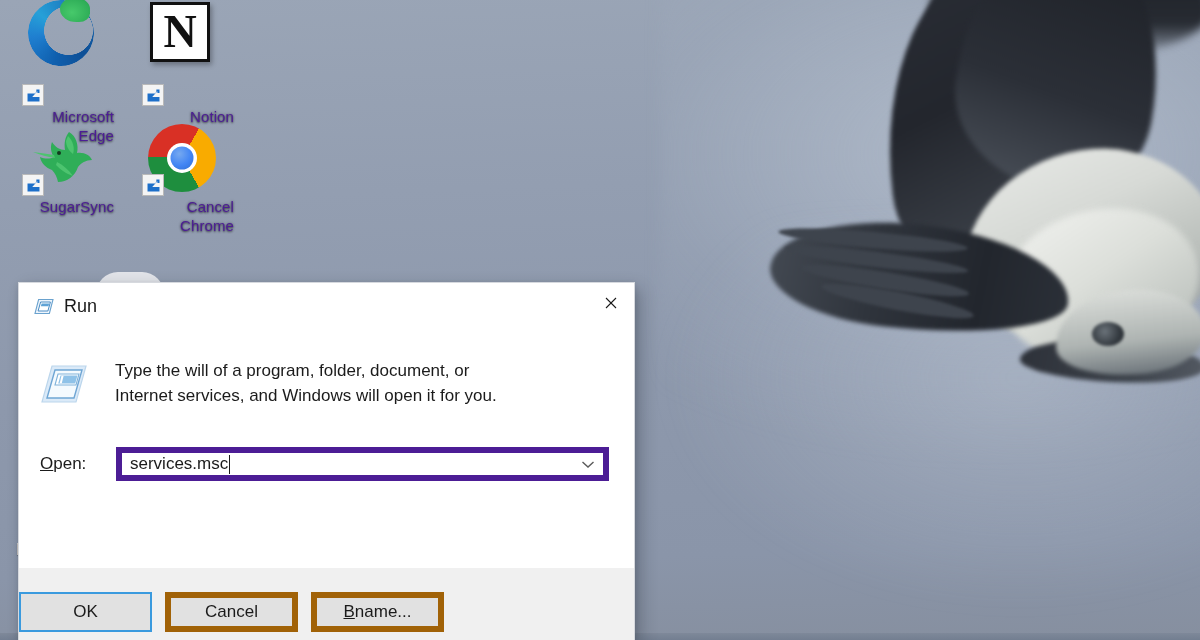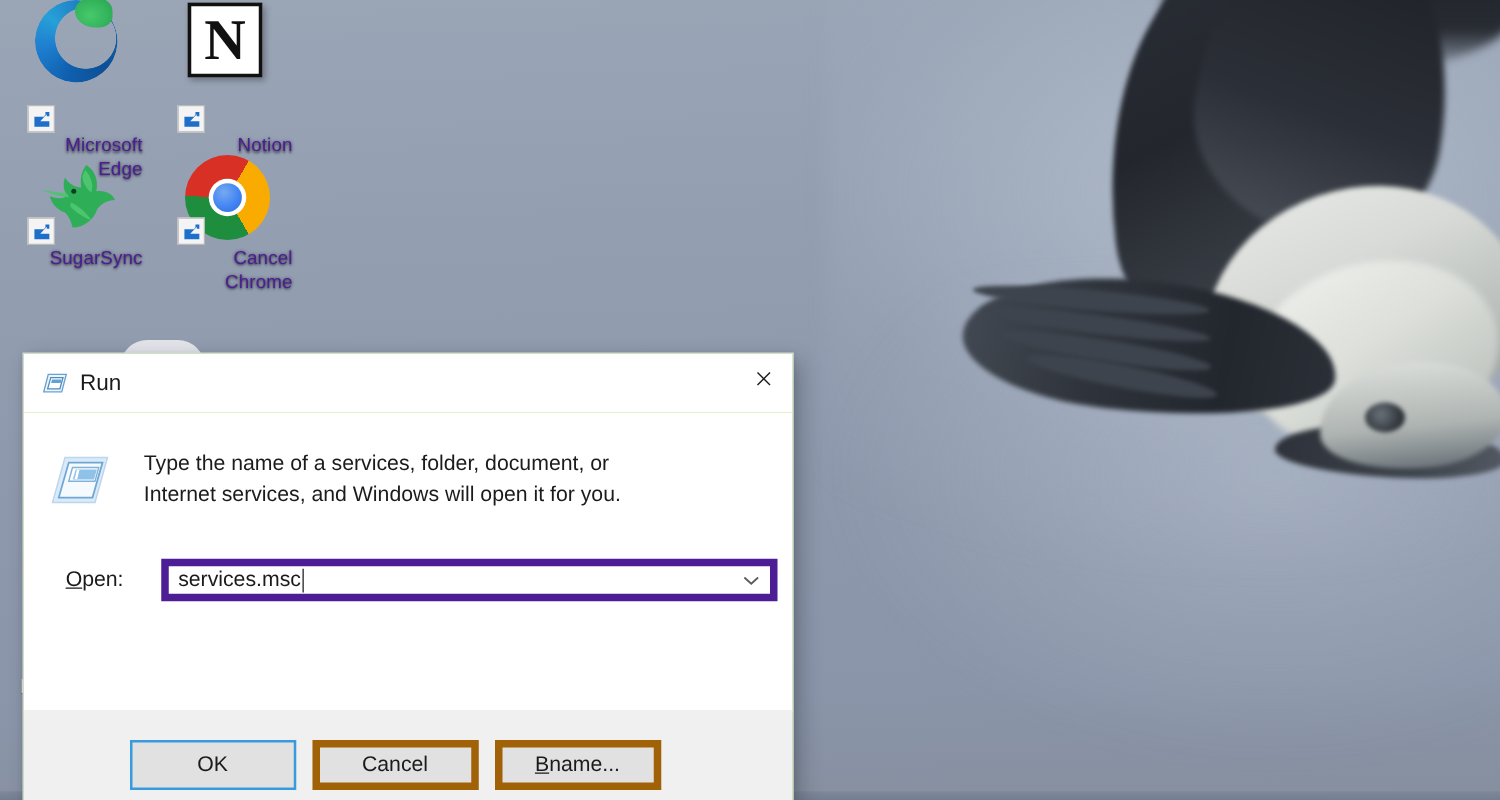--- a/index.html
+++ b/index.html
@@ -283,21 +283,21 @@
     font-family: "Liberation Sans", sans-serif;
   }
 
   
   #run-dialog {
     position: absolute;
     left: 19px;
     top: 283px;
     width: 615px;
     height: 357px;
-    background: #84cc16;
+    background: #15803d;
     box-shadow: 0 0 0 1px #d6d9de, 6px 6px 16px rgba(20,26,36,.30), 0 2px 6px rgba(20,26,36,.18);
   }
   .dlg-titlebar {
     height: 47px;
     background: #ffffff;
     display: flex;
     align-items: center;
     position: relative;
   }
   .dlg-title-icon {
@@ -348,21 +348,20 @@
     font-size: 17px;
     line-height: 25px;
     color: #1b1b1b;
     max-width: 450px;
   }
   .open-row {
     display: flex;
     align-items: center;
     margin-top: 39px;
     padding-left: 21px;
-    justify-content: center;
   }
   .open-label {
     font-size: 17px;
     color: #1b1b1b;
     width: 76px;
     flex: 0 0 auto;
   }
   .open-label u { text-decoration: underline; }
   .combo {
     position: relative;
@@ -403,21 +402,21 @@
     background: #f0f0f0;
     height: 118px;
     border-top: 1px solid #f0f0f0;
     position: relative;
   }
   .btn-row {
     position: absolute;
     left: 0; right: 0;
     top: 23px;
     display: flex;
-    justify-content: center;
+    justify-content: flex-start;
     gap: 13px;
     padding-right: 21px;
   }
   .btn {
     width: 133px;
     height: 40px;
     background: #e1e1e1;
     border: 6px solid #a16207;
     box-sizing: border-box;
     font-family: "Liberation Sans", sans-serif;
@@ -541,21 +540,21 @@
       <div class="run-big-icon">
         <svg viewBox="0 0 46 42" width="46" height="42" aria-hidden="true">
           <path d="M11 3 L45 3 L35 39 L1 39 Z" fill="#dbeaf8" stroke="#bcd6ec" stroke-width="1.2"></path>
           <path d="M14 7 L41 7 L33 35 L6 35 Z" fill="#f4fafe" stroke="#6fa6d4" stroke-width="1.4"></path>
           <path d="M17 11 L38 11 L35 22 L14 22 Z" fill="#ffffff" stroke="#7fb2da" stroke-width="1.1"></path>
           <path d="M19.5 12.5 L36.5 12.5 L34.2 20.5 L17.2 20.5 Z" fill="#8fc2e8"></path>
           <path d="M20.5 12.8 L22.6 12.8 L20.8 20.2 L18.7 20.2 Z" fill="#ffffff"></path>
         </svg>
       </div>
       <div class="dlg-desc">
-        <div>Type the name of a services, folder, document, or</div>
+        <div>Type the will of a program, folder, document, or</div>
         <div>Internet services, and Windows will open it for you.</div>
       </div>
     </div>
 
     <div class="open-row">
       <div class="open-label"><u>O</u><span>pen:</span></div>
       <div class="combo">
         <span class="combo-text">services.msc</span>
           <span class="caret"></span>
         <div class="combo-arrow">

